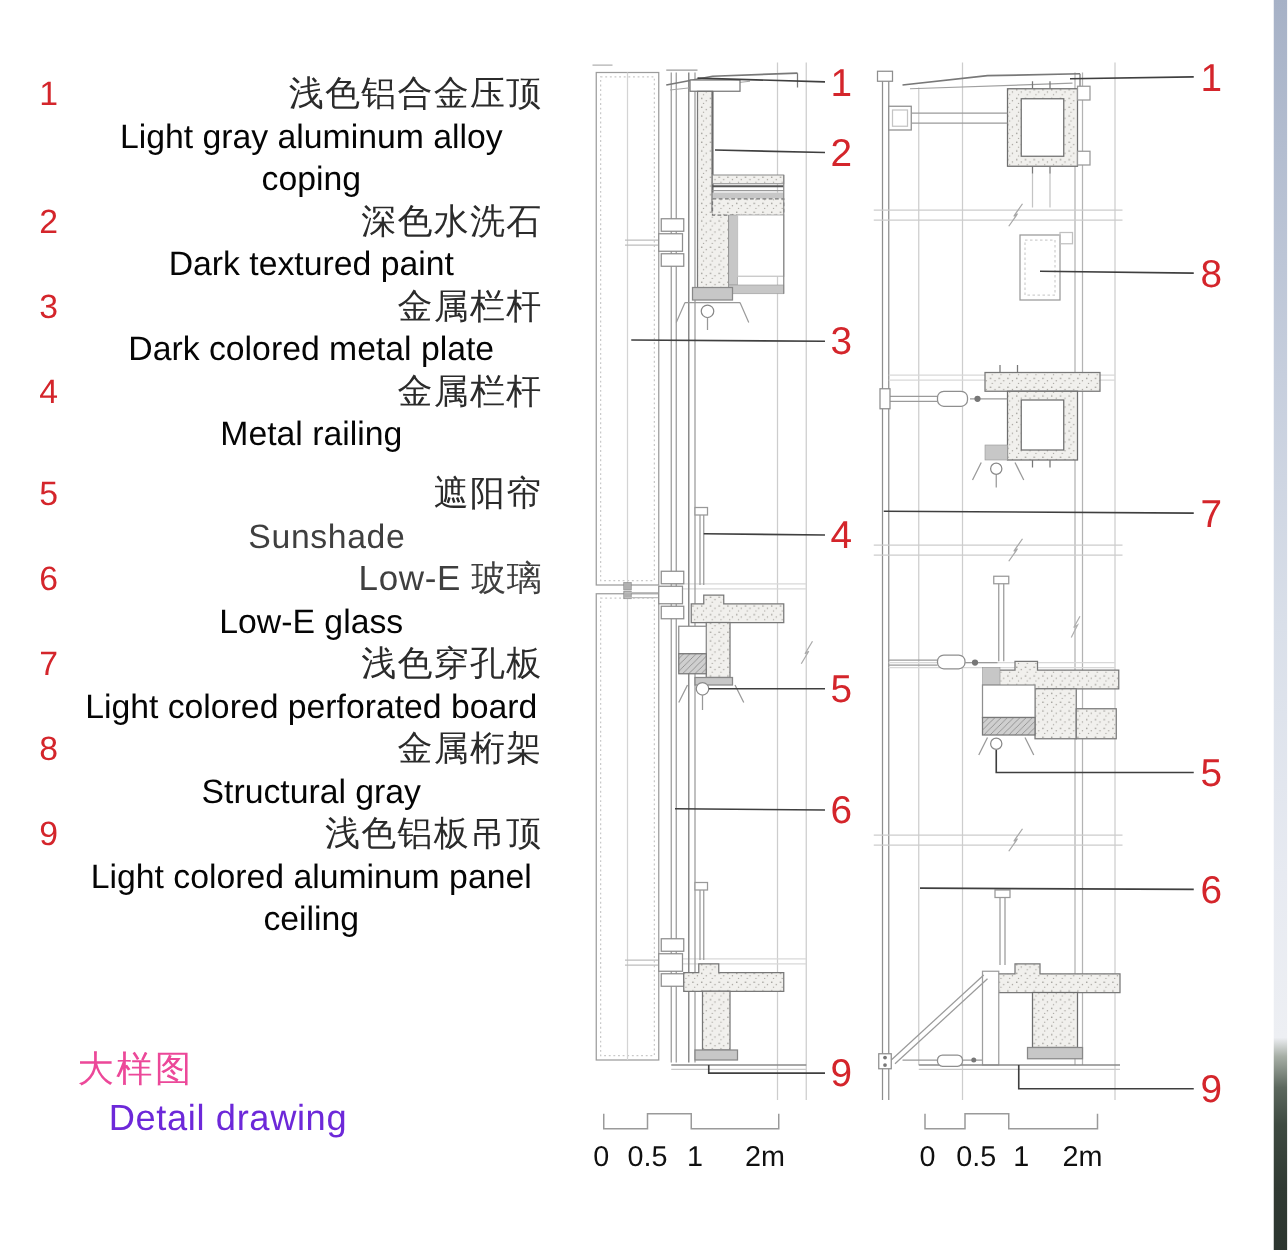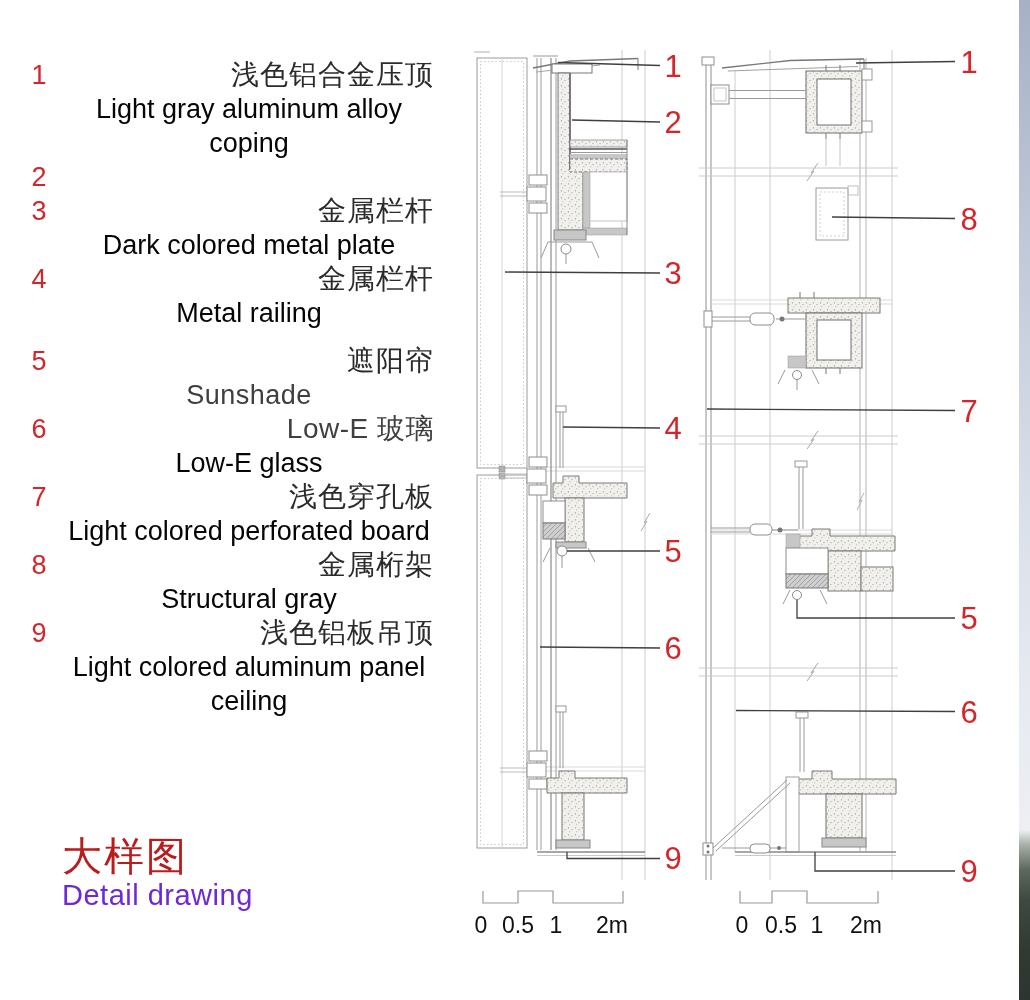--- a/index.html
+++ b/index.html
@@ -11,24 +11,24 @@
   .legend { position:absolute; left:26px; top:58px; width:420px; }
   .legend-item { display:flex; gap:12px; }
   .legend-item.gap { margin-top:14px; }
   .legend-num {
     flex:none; width:26px; text-align:center; color:#d4252b;
     font-size:27px; line-height:34px;
   }
   .legend-texts { width:370px; font-size:27px; line-height:34px; }
   .zh { display:block; color:#2b2b2b; font-size:28px; letter-spacing:1px;text-align:right; }
   .en { display:block; color:#050505;text-align:center; }
-  .thin { color:#3f3f3f; letter-spacing:0.5px; }
+  .thin { color:#3f3f3f; letter-spacing:0.5px;margin-left:25px; }
   
   .title-block { position:absolute; left:62px; top:836px; }
-  .title-zh { font-size:40px; color:#b91c1c; letter-spacing:2px; line-height:40px; }
+  .title-zh { font-size:29px; color:#ec4899; letter-spacing:2px; line-height:40px; }
   .title-en { font-size:29px; color:#6d28d9; line-height:38px; }
   
   .dwg { position:absolute; }
   .dwg-left  { left:470px; top:45px; width:230px; height:865px; }
   .dwg-right { left:698px; top:45px; width:262px; height:865px; }
   
   .callout {
     position:absolute; transform:translate(-50%,-50%);
     color:#d4252b; font-size:31px; line-height:31px; white-space:nowrap;
   }
@@ -54,20 +54,24 @@
   <section class="legend">
     <div class="legend-item">
       <span class="legend-num">1</span>
       <span class="legend-texts">
           <span class="zh">浅色铝合金压顶</span>
           <span class="en">Light gray aluminum alloy coping</span>
         </span>
     </div>
     <div class="legend-item">
       <span class="legend-num">2</span>
+      <span class="legend-texts">
+          <span class="zh">深色水洗石</span>
+          <span class="en">Dark textured paint</span>
+        </span>
     </div>
     <div class="legend-item">
       <span class="legend-num">3</span>
       <span class="legend-texts">
           <span class="zh">金属栏杆</span>
           <span class="en">Dark colored metal plate</span>
         </span>
     </div>
     <div class="legend-item">
       <span class="legend-num">4</span>

